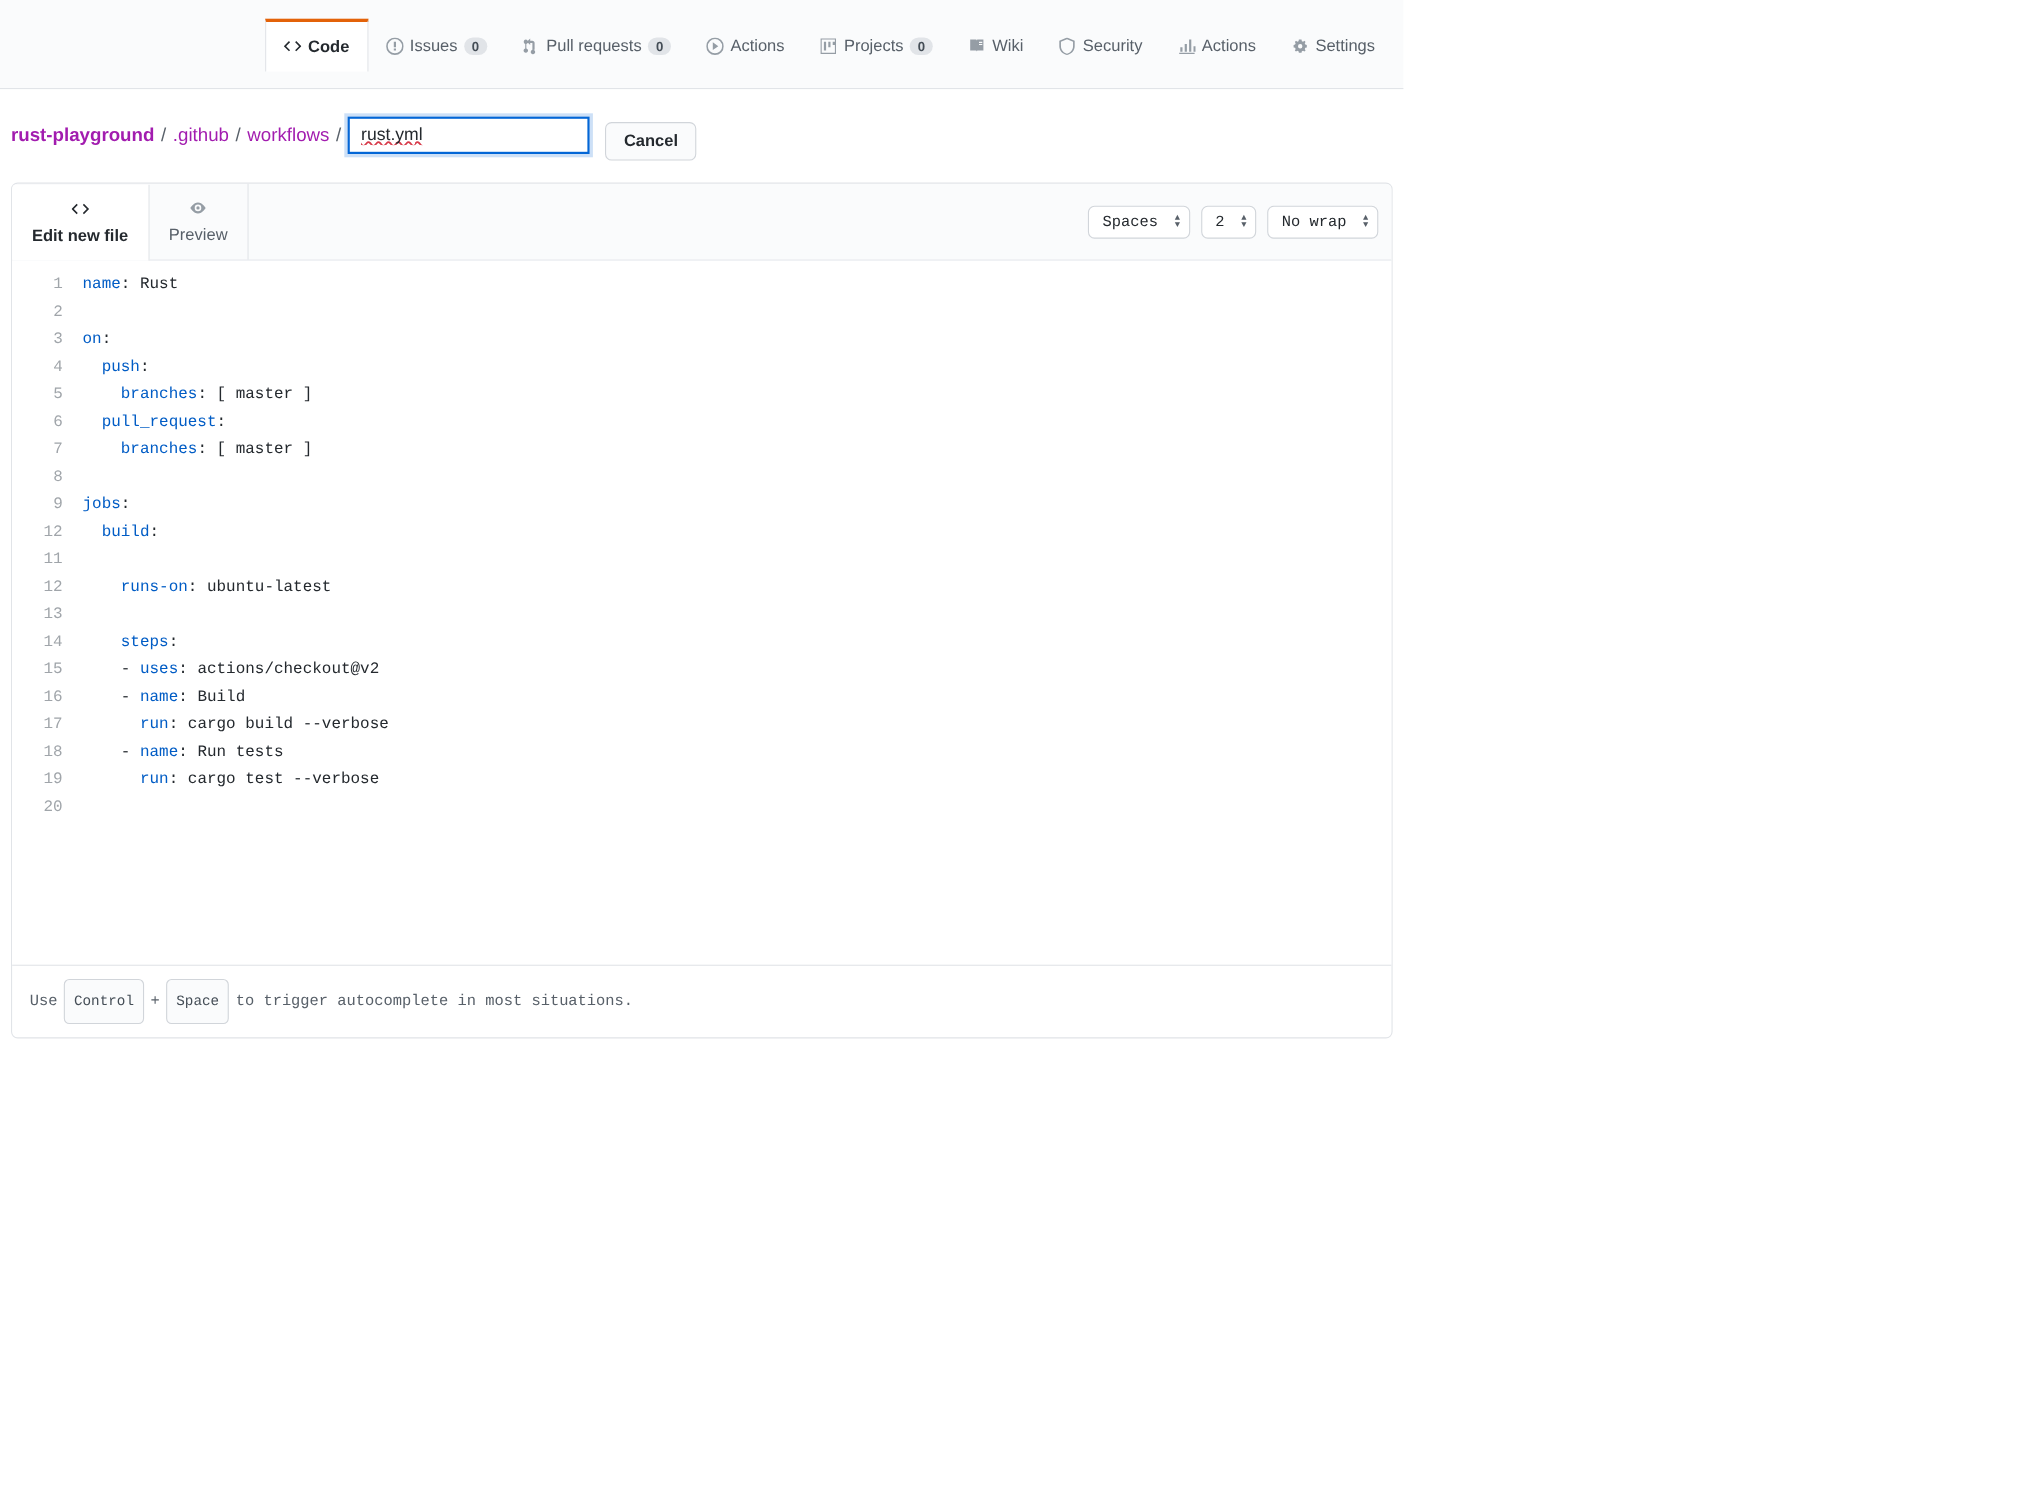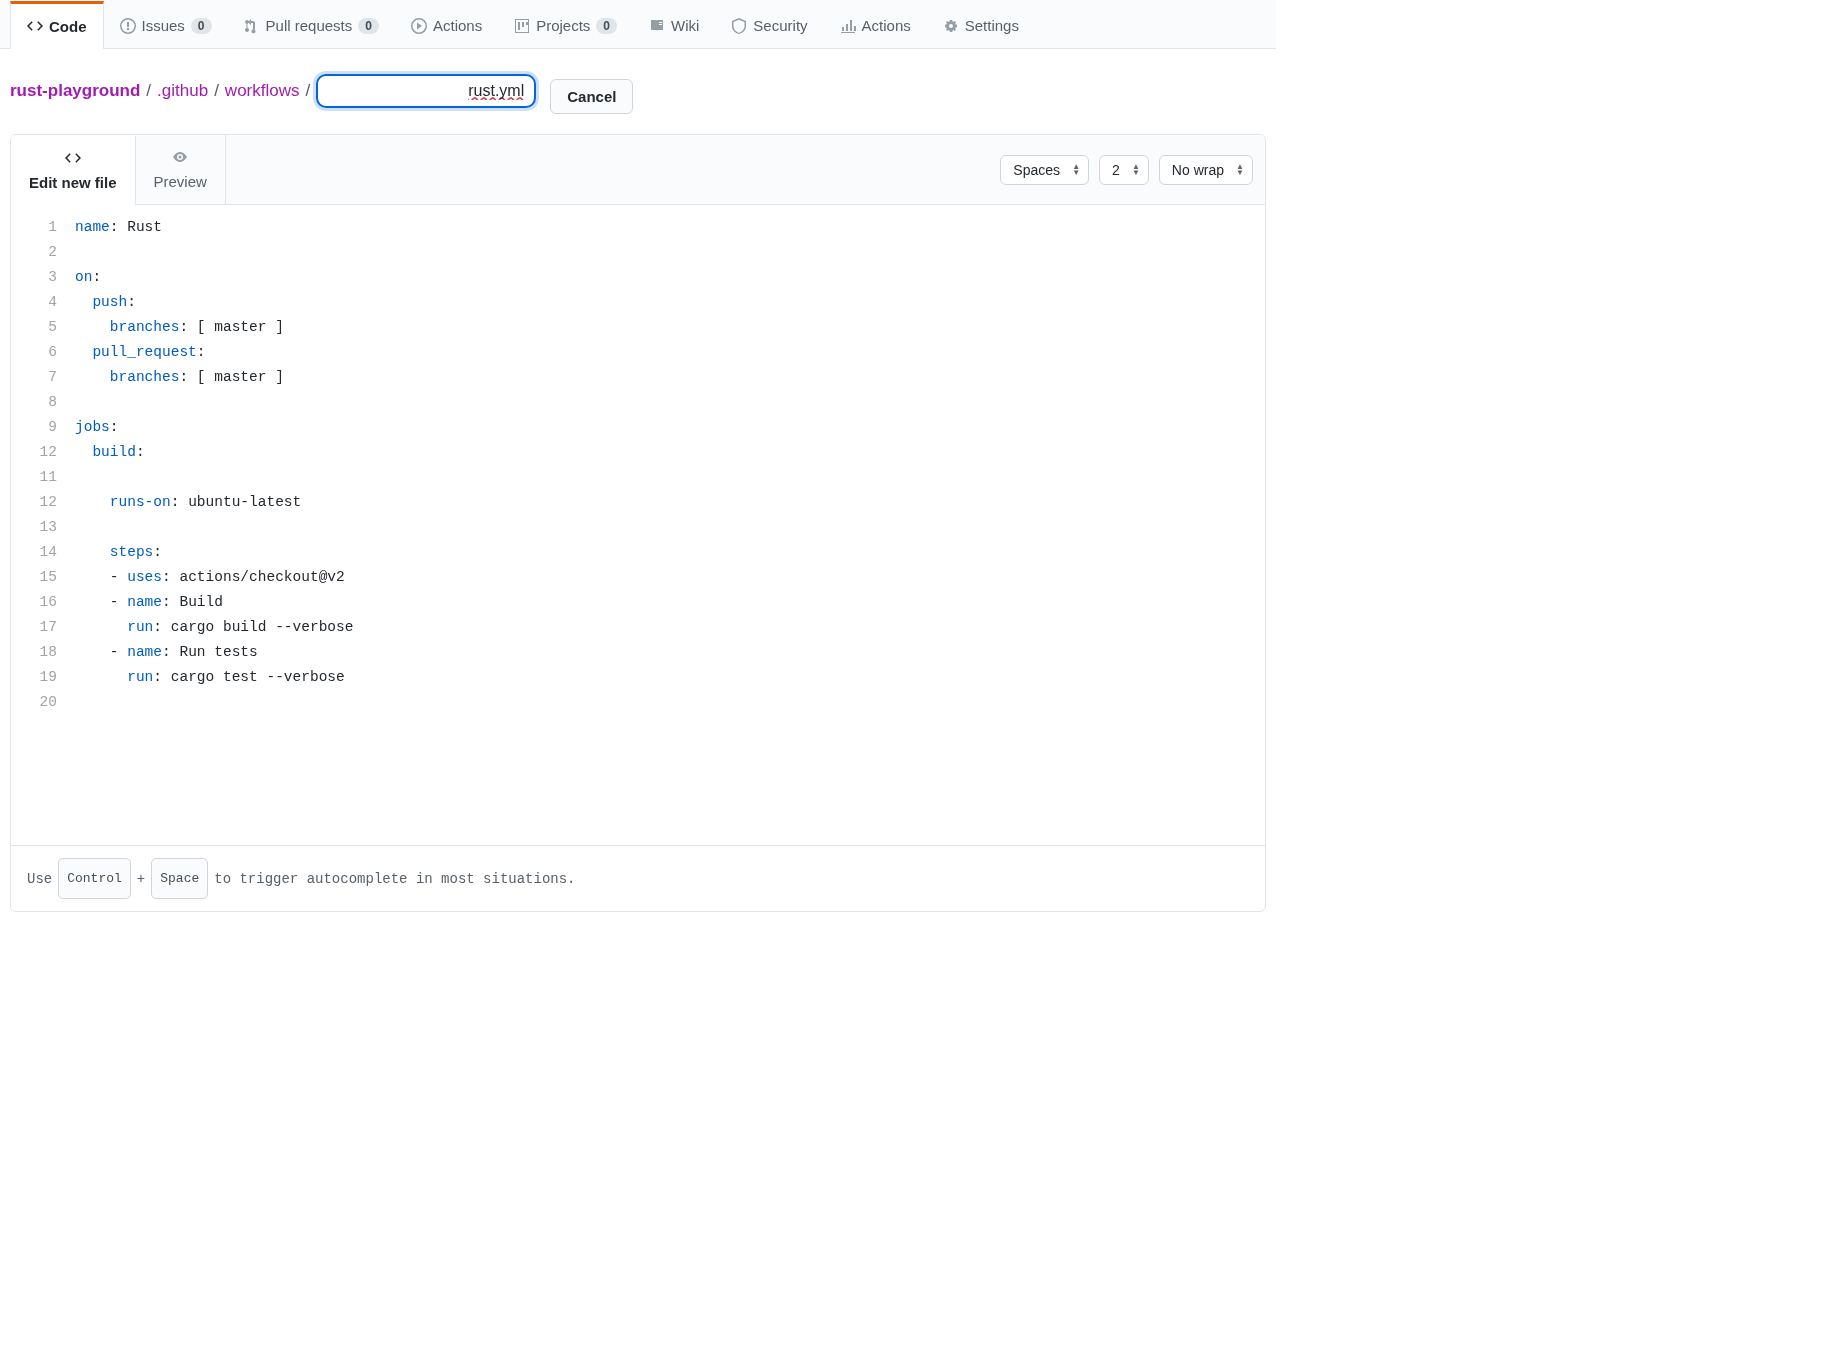--- a/index.html
+++ b/index.html
@@ -8,22 +8,23 @@
     font-size: 14px;
     color: #24292e;
     background: #fff;
     width: 1276px;
   }
   .repo-nav {
     display: flex;
     align-items: center;
     border-bottom: 1px solid #e1e4e8;
     background: #fafbfc;
-    padding: 0 10px;
+    padding: 16px 10px;
     gap: 0;
+    justify-content: flex-end;
   }
   .repo-nav-item {
     display: flex;
     align-items: center;
     gap: 6px;
     padding: 14px 16px;
     color: #586069;
     font-size: 15px;
     cursor: pointer;
     border-top: 3px solid transparent;
@@ -55,27 +56,26 @@
     gap: 4px;
     font-size: 17px;
     color: #586069;
   }
   .breadcrumb-row a { color: #a21caf; text-decoration: none; cursor: pointer; }
   .breadcrumb-row .sep { color: #586069; padding: 0 2px; }
   .filename-input {
     font-size: 16px;
     padding: 6px 10px;
     border: 2px solid #0366d6;
-    border-radius: 10px;
+    border-radius: 0;
     width: 220px;
     outline: none;
     box-shadow: 0 0 0 3px rgba(3,102,214,0.2);
     font-family: inherit;
     color: #24292e;
-    text-align: right;
   }
   .cancel-btn {
     margin-left: 10px;
     padding: 8px 16px;
     font-size: 15px;
     font-weight: 600;
     color: #24292e;
     background: #fafbfc;
     border: 1px solid #d1d5da;
     border-radius: 6px;
@@ -110,20 +110,21 @@
     background: #fff;
     color: #24292e;
     font-weight: 600;
     margin-bottom: -1px;
   }
   .editor-toolbar-right {
     margin-left: auto;
     display: flex;
     gap: 10px;
     padding-right: 12px;
+    font-family: Liberation Mono, monospace;
   }
   .select-wrap {
     position: relative;
     display: flex;
     align-items: center;
     background: #fff;
     border: 1px solid #d1d5da;
     border-radius: 6px;
     padding: 6px 28px 6px 12px;
     font-size: 14px;

